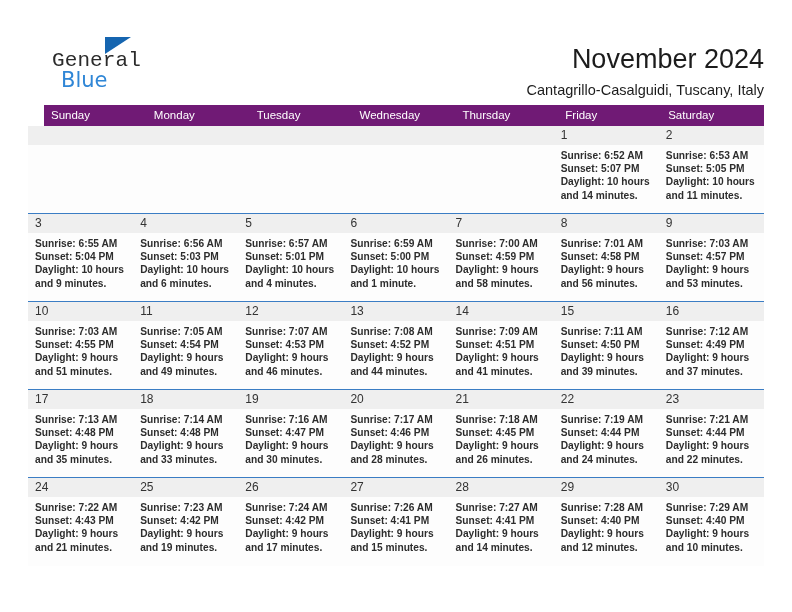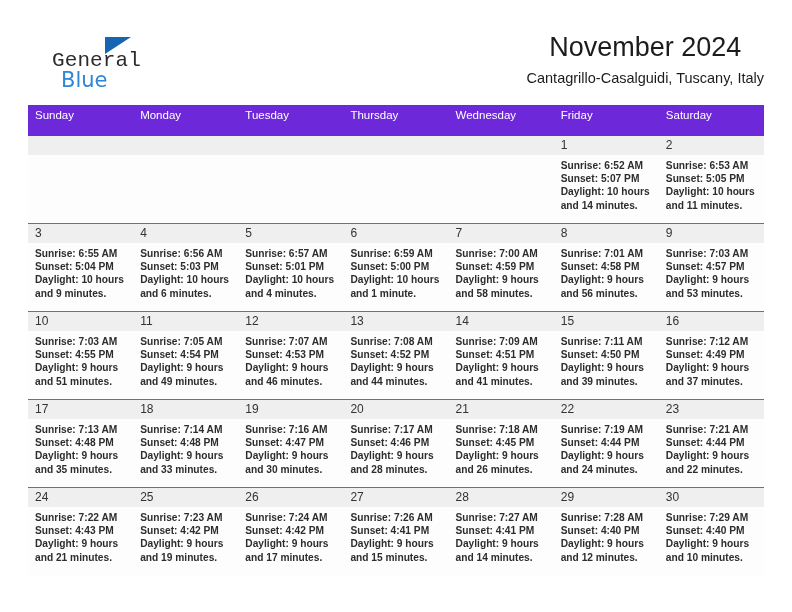--- a/index.html
+++ b/index.html
@@ -65,22 +65,22 @@
     top: 34px;
     font-size: 21px;
     color: #2f86d6;
     font-family: "DejaVu Sans", sans-serif;
     font-weight: 400;
   }
 
   .title-block {
     position: absolute;
     right: 0px;
-    top: 2px;
-    text-align: center;
+    top: 14px;
+    text-align: right;
   }
   .cal-title {
     font-size: 27px;
     font-weight: 400;
     color: #1c1c1c;
     line-height: 34px;
     white-space: nowrap;
     font-family: "Liberation Sans", sans-serif;
   }
   .cal-subtitle {
@@ -95,22 +95,23 @@
 
   
   .calendar {
     position: absolute;
     left: 28px;
     top: 105px;
     width: 736px;
   }
   .dow-row {
     display: flex;
-    background: #6d28d9;
-    height: 31px;
+    background: #701a75;
+    height: 21px;
+    margin-left: 16px;
   }
   .dow-cell {
     flex: 1 1 0;
     color: #ffffff;
     font-size: 11.5px;
     line-height: 21px;
     padding-left: 7px;
     box-sizing: border-box;
     white-space: nowrap;
     font-family: "Liberation Sans", sans-serif;
@@ -179,22 +180,22 @@
     </div>
 
   </div>
 
   <div class="calendar">
 
     <div class="dow-row">
       <div class="dow-cell">Sunday</div>
       <div class="dow-cell">Monday</div>
       <div class="dow-cell">Tuesday</div>
+      <div class="dow-cell">Wednesday</div>
       <div class="dow-cell">Thursday</div>
-      <div class="dow-cell">Wednesday</div>
       <div class="dow-cell">Friday</div>
       <div class="dow-cell">Saturday</div>
     </div>
 
     <div id="weeks-container">
         <div class="week-row">
           <div class="day-cell empty">
             <div class="daynum-band">
               <span class="daynum"></span>
             </div>

